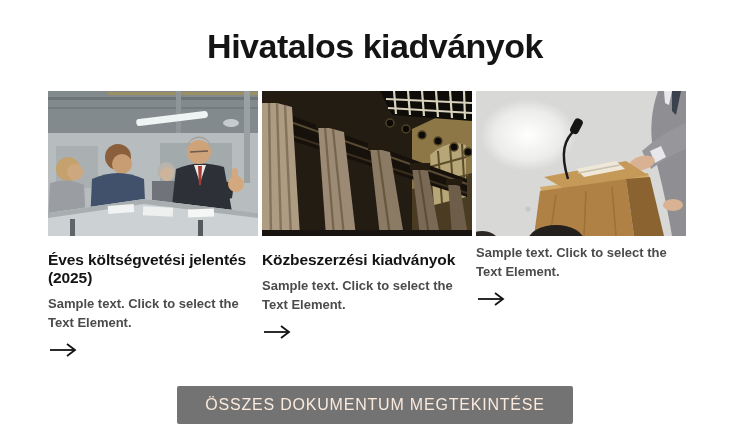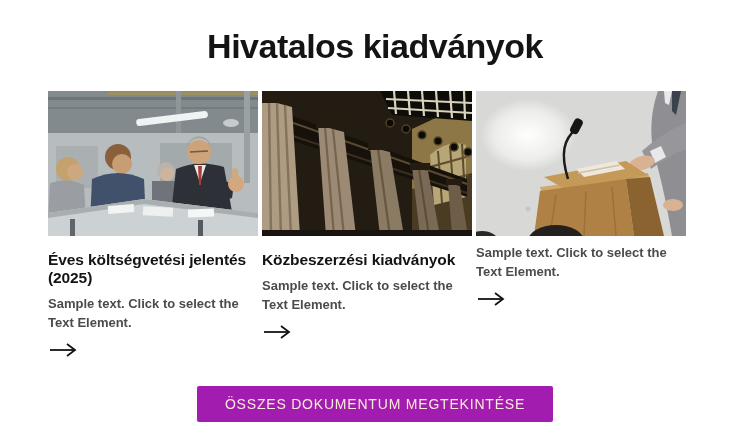--- a/index.html
+++ b/index.html
@@ -55,26 +55,26 @@
   .card-arrow {
     margin-top: 10px;
     display: inline-block;
     cursor: pointer;
     line-height: 0;
   }
 
   .cta-row { text-align: center; margin-top: 20px; }
   .cta-button {
     display: inline-block;
-    background: #a21caf;
+    background: #737373;
     color: #FBE9DC;
     border: none;
     border-radius: 2px;
     font-family: "Liberation Sans", sans-serif;
-    font-size: 14px;
+    font-size: 16px;
     letter-spacing: 0.8px;
     text-transform: uppercase;
     padding: 10px 28px;
     cursor: pointer;
   }
 </style>
 </head>
 <body>
 
 <div class="page">

